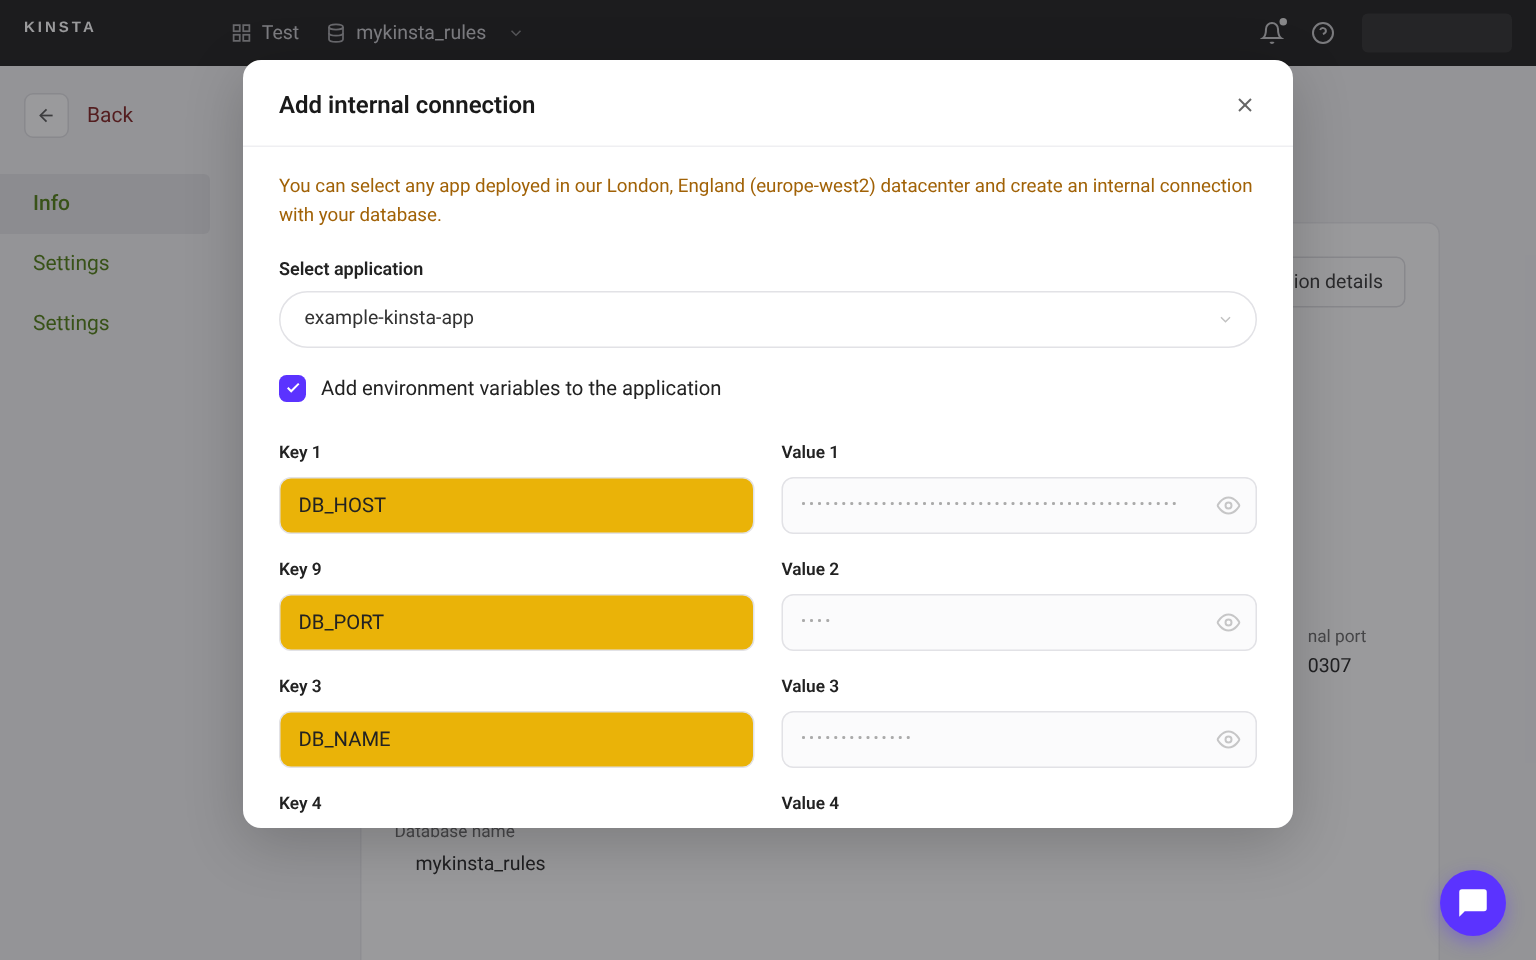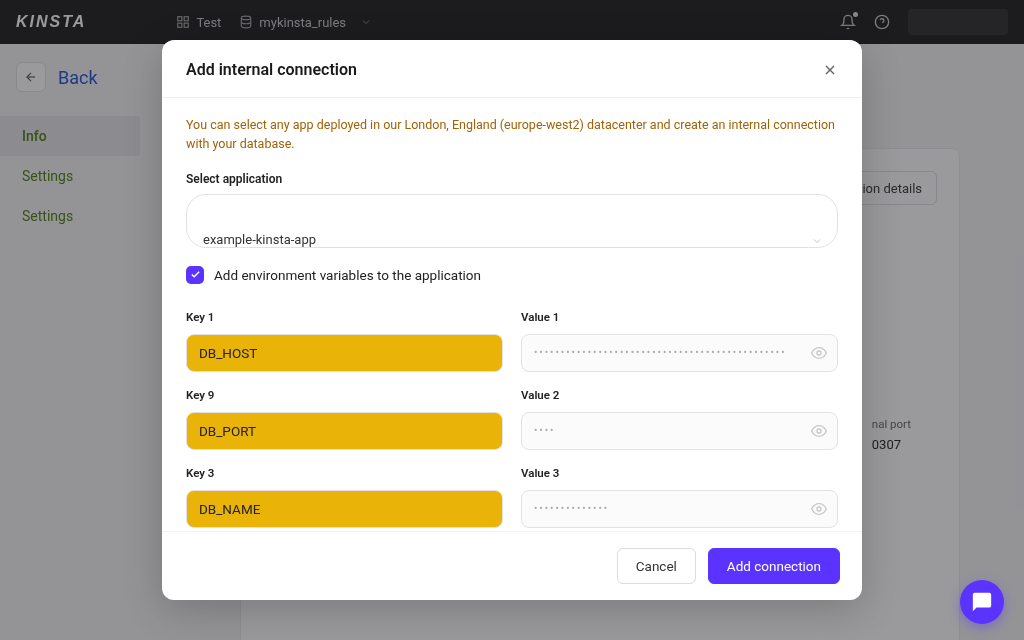--- a/index.html
+++ b/index.html
@@ -1,33 +1,33 @@
 <!DOCTYPE html>
 <html><head>
 <meta charset="utf-8">
 <style>
   * { box-sizing: border-box; margin: 0; padding: 0; font-family: -apple-system, BlinkMacSystemFont, "Segoe UI", Roboto, Helvetica, Arial, sans-serif; }
   body { width: 1024px; height: 640px; overflow: hidden; background: #f0f0f3; position: relative; }
 
   
   .topbar { height: 44px; background: #1a1a1a; display: flex; align-items: center; padding: 0 16px; color: #e4e4e7; font-size: 13px; }
-  .logo { height: 18px; letter-spacing: 2px; font-weight: 700; font-size: 16px; color: #fff; margin-right: 90px; font-family: Arial, sans-serif; font-style: italic; }
+  .logo { height: 18px; letter-spacing: 2px; font-weight: 700; font-size: 10px; color: #fff; margin-right: 90px; font-family: Arial, sans-serif; }
   .bc-item { display: flex; align-items: center; gap: 6px; color: #c8c8cc; margin-right: 18px; }
   .bc-icon { width: 14px; height: 14px; opacity: .8; }
   .chev { width: 12px; height: 12px; margin-left: 8px; opacity: .6; }
   .topbar-spacer { flex: 1; }
   .top-icon { width: 16px; height: 16px; margin-left: 18px; opacity: .85; position: relative; }
   .dot { position:absolute; top:-2px; right:-2px; width:5px; height:5px; background:#fff; border-radius:50%; }
   .avatar-pill { width: 100px; height: 26px; background:#2b2b2b; border-radius:4px; margin-left:18px; }
 
   
   .page { position: absolute; top: 44px; left: 0; right: 0; bottom: 0; background: #f4f4f6; }
   .back-row { padding: 18px 16px 10px 16px; display:flex; align-items:center; gap:12px; }
   .back-btn { width: 30px; height: 30px; border:1px solid #e0e0e4; border-radius:6px; background:#fff; display:flex; align-items:center; justify-content:center; }
-  .back-label { font-size: 18px; color:#1d4ed8; }
+  .back-label { font-size: 14px; color:#7f1d1d; }
 
   .sidebar { position:absolute; top: 72px; left:0; width: 140px; }
   .side-item { padding: 12px 22px; font-size: 14px; color:#4d7c0f; border-radius: 0 4px 4px 0; }
   .side-item.active { background: #e6e6ea; font-weight: 500; }
 
   .bg-card { position:absolute; top: 104px; left: 240px; width: 720px; height: 500px; background:#fff; border:1px solid #eaeaed; border-radius:8px; padding: 20px 26px; font-size:12px; color:#444; }
   .bg-chip { position:absolute; right: 22px; top: 22px; height:34px; padding:0 14px; border:1px solid #dedee2; border-radius:6px; display:flex; align-items:center; font-size:13px; color:#333; background:#fff; }
   .bg-row { position:absolute; left: 26px; right: 26px; display:flex; gap: 40px; }
   .bg-label { font-size:11.5px; color:#666; margin-bottom:6px; }
   .bg-val { font-size:13px; color:#222; }
@@ -35,21 +35,21 @@
   
   .overlay { position:absolute; inset:0; background: rgba(30,30,35,0.45); display:flex; align-items:flex-start; justify-content:center; }
   .modal { margin-top: 40px; width: 700px; background:#fff; border-radius: 12px; box-shadow: 0 10px 40px rgba(0,0,0,.2); display:flex; flex-direction:column; max-height: 560px; }
   .modal-head { padding: 20px 24px 18px 24px; display:flex; align-items:center; border-bottom:1px solid #efeff2; }
   .modal-title { font-size: 16px; font-weight: 600; color:#1a1a1a; flex:1; }
   .close { width: 16px; height:16px; cursor:pointer; }
 
   .modal-body { padding: 18px 24px 6px 24px; overflow:auto; }
   .intro { font-size: 12.5px; color:#a16207; margin-bottom: 18px; line-height:1.5; }
   .field-label { font-size: 12px; font-weight: 600; color:#222; margin-bottom: 8px; }
-  .select { height: 54px; border:1px solid #e2e2e6; border-radius: 20px; padding: 0 16px; display:flex; align-items:flex-end; font-size:13px; color:#333; background:#fff; position:relative; margin-bottom: 18px; }
+  .select { height: 38px; border:1px solid #e2e2e6; border-radius: 20px; padding: 0 16px; display:flex; align-items:center; font-size:13px; color:#333; background:#fff; position:relative; margin-bottom: 18px; }
   .select .chev2 { position:absolute; right:14px; width:12px; height:12px; opacity:.4; }
 
   .check-row { display:flex; align-items:center; gap:10px; margin-bottom: 16px; }
   .checkbox { width:18px; height:18px; border-radius:5px; background:#5b33ff; display:flex; align-items:center; justify-content:center; }
   .check-label { font-size: 13.5px; color:#222; }
 
   .kv-grid { display:grid; grid-template-columns: 1fr 1fr; column-gap: 18px; row-gap: 6px; }
   .kv-label { font-size: 11.5px; font-weight:600; color:#222; margin-top: 10px; margin-bottom: 4px; }
   .input { height: 38px; border:1px solid #e2e2e6; border-radius: 8px; padding: 0 12px; font-size: 13.5px; color:#222; background:#eab308; display:flex; align-items:center; }
   .input.val { background:#fbfbfc; color:#999; position:relative; justify-content:flex-start; }
@@ -209,24 +209,20 @@
               <path d="M1 12s4-8 11-8 11 8 11 8-4 8-11 8S1 12 1 12z"></path>
               <circle cx="12" cy="12" r="3"></circle>
             </svg>
           </div>
 
         <div class="kv-label">Key 4</div>
         <div class="kv-label">Value 4</div>
 
       </div>
     </div>
-    <div class="modal-foot">
-      <div class="btn secondary">Cancel</div>
-      <div class="btn primary">Add connection</div>
-    </div>
   </div>
 </div>
 
 <div class="chat-fab">
   <svg width="22" height="22" viewBox="0 0 24 24" fill="#fff">
       <path d="M20 2H4a2 2 0 00-2 2v18l4-4h14a2 2 0 002-2V4a2 2 0 00-2-2z"></path>
     </svg>
 </div>
 
 </body></html>

